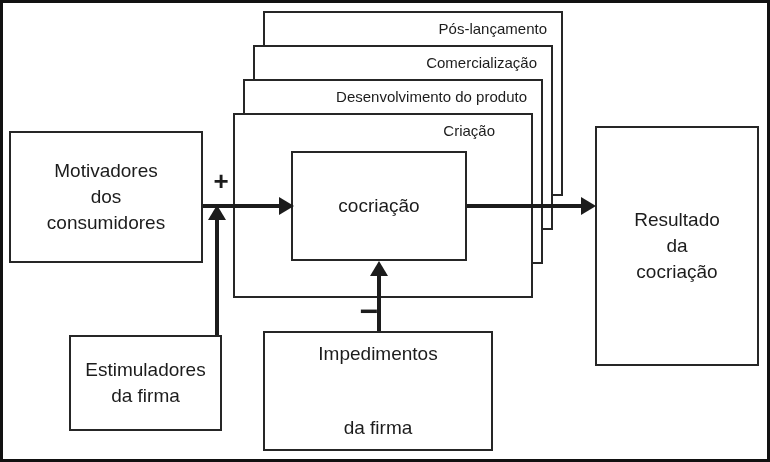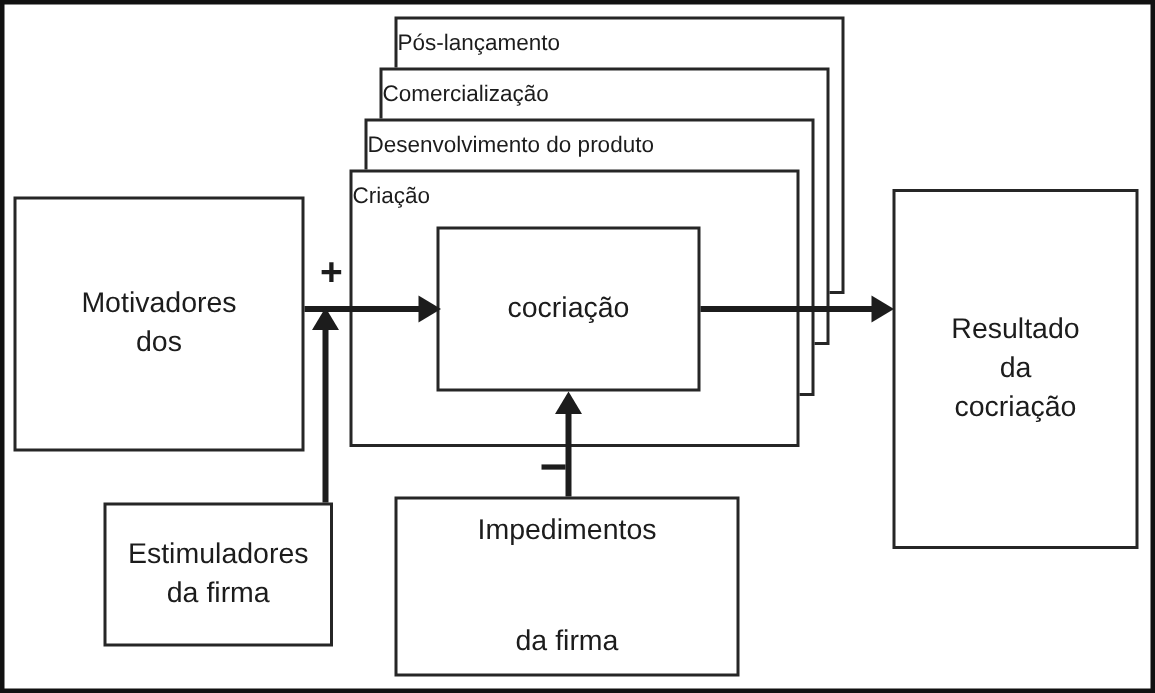--- a/index.html
+++ b/index.html
@@ -22,41 +22,42 @@
     height: 185px;
     background: #ffffff;
     border: 2px solid #262626;
   }
   .stage-0 { left: 260px; top: 8px;  }
   .stage-1 { left: 250px; top: 42px; }
   .stage-2 { left: 240px; top: 76px; }
   .stage-3 { left: 230px; top: 110px; }
   .stage-label {
     padding: 7px 14px 0 0;
+    text-align: right;
     font-size: 15px;
     color: #1c1c1c;
     white-space: nowrap;
   }
   .stage-3 .stage-label { padding-right: 36px; }
 
   
   .node {
     position: absolute;
     background: #ffffff;
     border: 2px solid #262626;
     display: flex;
     flex-direction: column;
     align-items: center;
     justify-content: center;
     text-align: center;
     font-size: 19px;
     line-height: 26px;
     color: #1c1c1c;
   }
-  .motivadores  { left: 6px;   top: 128px; width: 194px; height: 170px; }
+  .motivadores  { left: 6px;   top: 128px; width: 194px; height: 132px; }
   .grau         { left: 288px; top: 148px; width: 176px; height: 110px; }
   .resultado    { left: 592px; top: 83px;  width: 164px; height: 240px; margin-top: 40px; }
   .estimuladores{ left: 66px;  top: 332px; width: 153px; height: 96px;  }
   .impedimentos { left: 260px; top: 328px; width: 230px; height: 120px; gap: 48px; }
 
   
   .sign {
     position: absolute;
     color: #1c1c1c;
     font-weight: 700;
@@ -90,20 +91,21 @@
   <div class="stage stage-2">
     <div class="stage-label">Desenvolvimento do produto</div>
   </div>
   <div class="stage stage-3">
     <div class="stage-label">Criação</div>
   </div>
 
   <div class="node motivadores">
     <div>Motivadores</div>
     <div>dos</div>
+    <div>consumidores</div>
   </div>
 
   <div class="node grau">
     <div>cocriação</div>
   </div>
 
   <div class="node resultado">
     <div>Resultado</div>
     <div>da</div>
     <div>cocriação</div>

